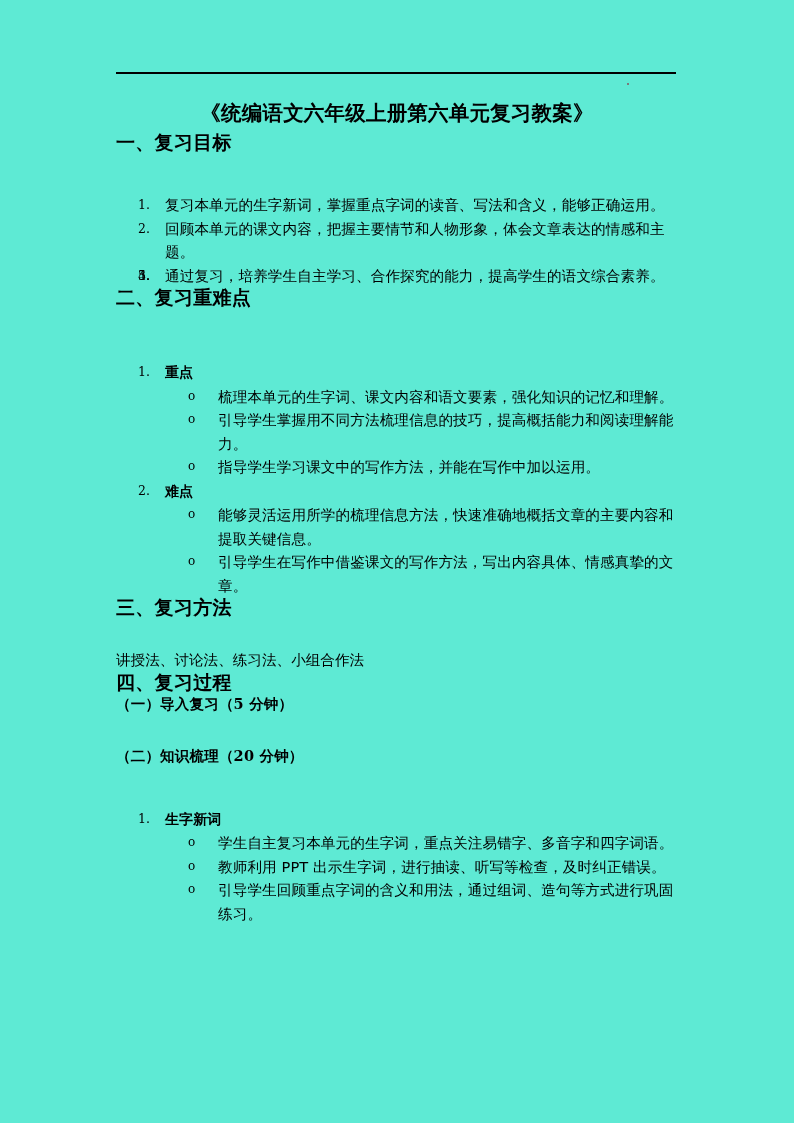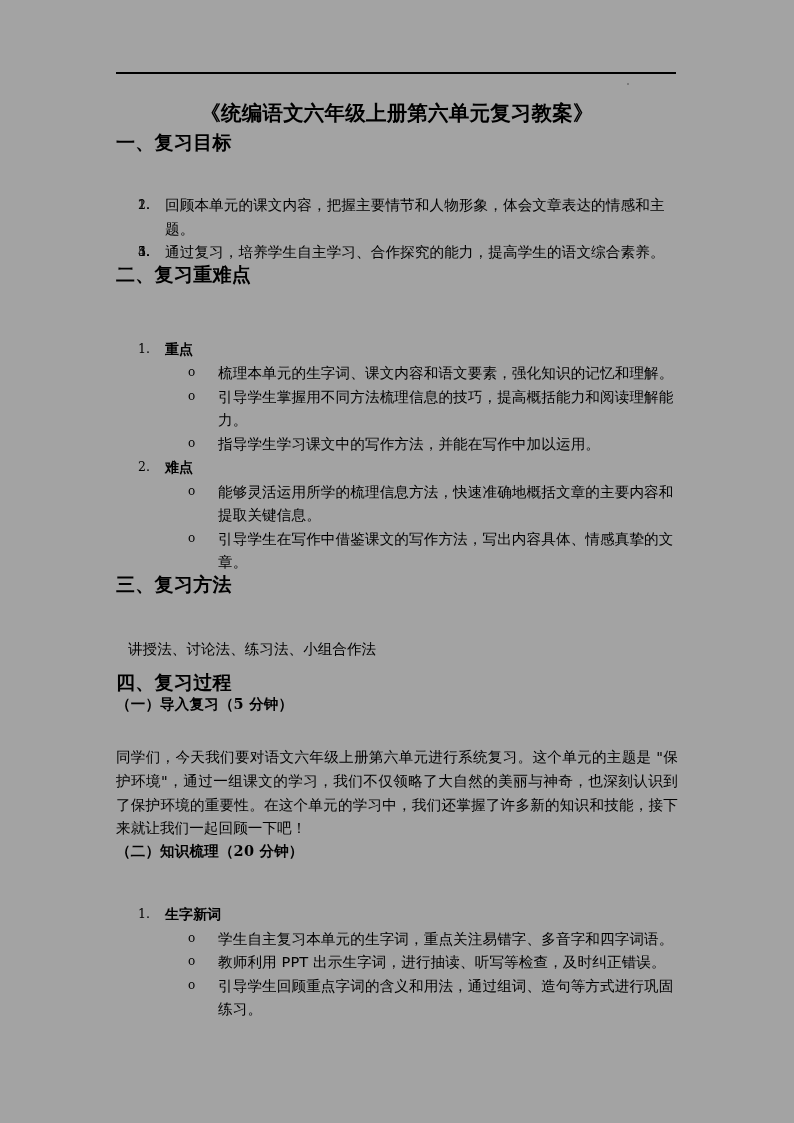--- a/index.html
+++ b/index.html
@@ -16,21 +16,21 @@
     font-family: "DejaVu Sans", "Liberation Sans", sans-serif;
     color: #000000;
     -webkit-font-smoothing: none;
   }
 
   .page {
     position: absolute;
     left: 0; top: 0;
     width: 794px;
     height: 1123px;
-    background: #a3a3a3;
+    background: #5eead4;
   }
 
   
   .header-rule {
     position: absolute;
     left: 116px;
     top: 72px;
     width: 560px;
     height: 0;
     border-top: 2px solid #000000;
@@ -130,21 +130,21 @@
   .body-para {
     margin: 0;
     font-size: 14.6px;
     line-height: 23.8px;
     text-align: justify;
     text-justify: inter-ideograph;
     letter-spacing: 0.05px;
   }
 
   .plain-line {
-    margin: 12px;
+    margin: 0;
     font-size: 14.6px;
     line-height: 23.5px;
   }
 
   .sub-heading {
     font-family: "DejaVu Serif", "Liberation Serif", serif;
     font-weight: bold;
     font-size: 14.5px;
     line-height: 22px;
     margin: 0;
@@ -163,20 +163,21 @@
 
     <h1 class="doc-title">《统编语文六年级上册第六单元复习教案》</h1>
 
     <h2 class="sec-heading">一、复习目标</h2>
 
     <div class="spacer-lg"></div>
 
     <ol class="lvl1">
       <li>
         <span class="marker">1.</span>
+        <span class="item-text">复习本单元的生字新词，掌握重点字词的读音、写法和含义，能够正确运用。</span>
       </li>
       <li>
         <span class="marker">2.</span>
         <span class="item-text">回顾本单元的课文内容，把握主要情节和人物形象，体会文章表达的情感和主题。</span>
       </li>
       <li>
         <span class="marker">3.</span>
       </li>
       <li>
         <span class="marker">4.</span>
@@ -235,21 +236,20 @@
     <div class="spacer-md"></div>
 
     <p class="plain-line">讲授法、讨论法、练习法、小组合作法</p>
 
     <h2 class="sec-heading">四、复习过程</h2>
 
     <p class="sub-heading"> （一）导入复习（5 分钟）</p>
 
     <div class="spacer-md"></div>
 
-    <p class="body-para">同学们，今天我们要对语文六年级上册第六单元进行系统复习。这个单元的主题是 "保护环境"，通过一组课文的学习，我们不仅领略了大自然的美丽与神奇，也深刻认识到了保护环境的重要性。在这个单元的学习中，我们还掌握了许多新的知识和技能，接下来就让我们一起回顾一下吧！</p>
 
     <p class="sub-heading"> （二）知识梳理（20 分钟）</p>
 
     <div class="spacer-lg"></div>
 
     <ol class="lvl1">
       <li class="bold-item">
         <span class="marker">1.</span>
         <span class="item-text">生字新词</span>
       </li>

